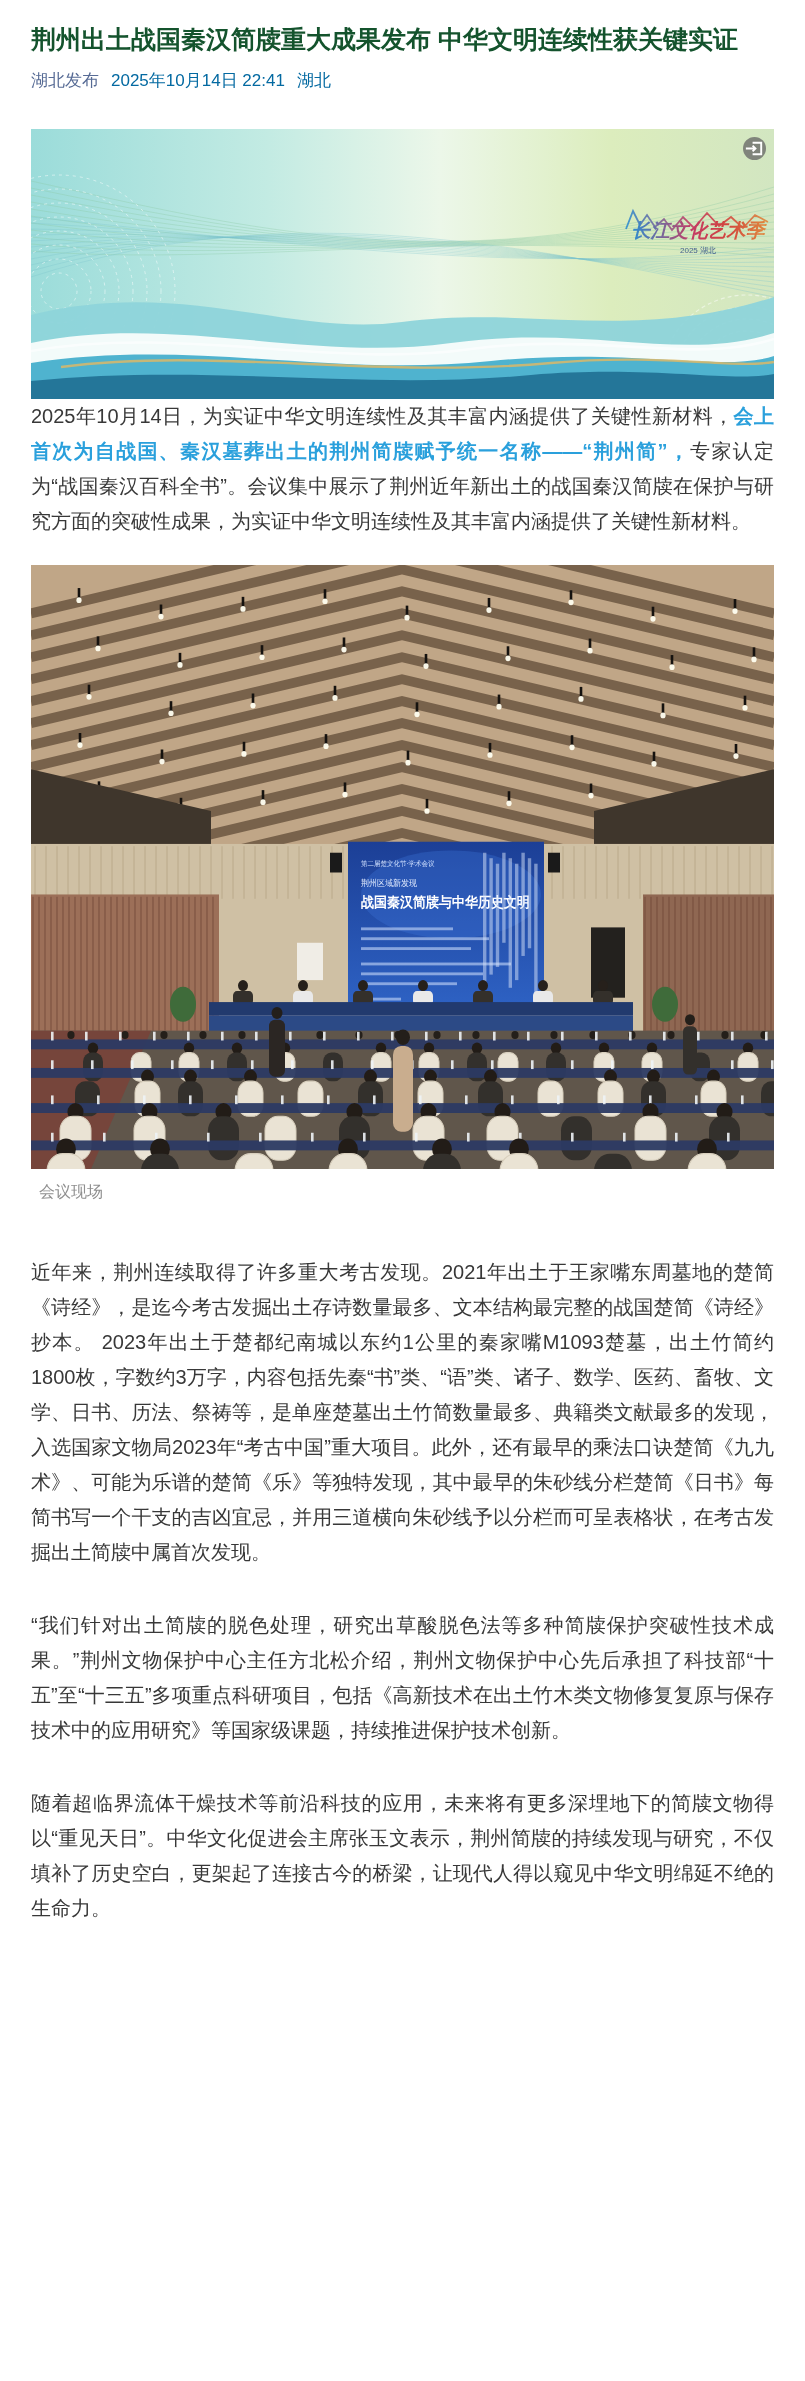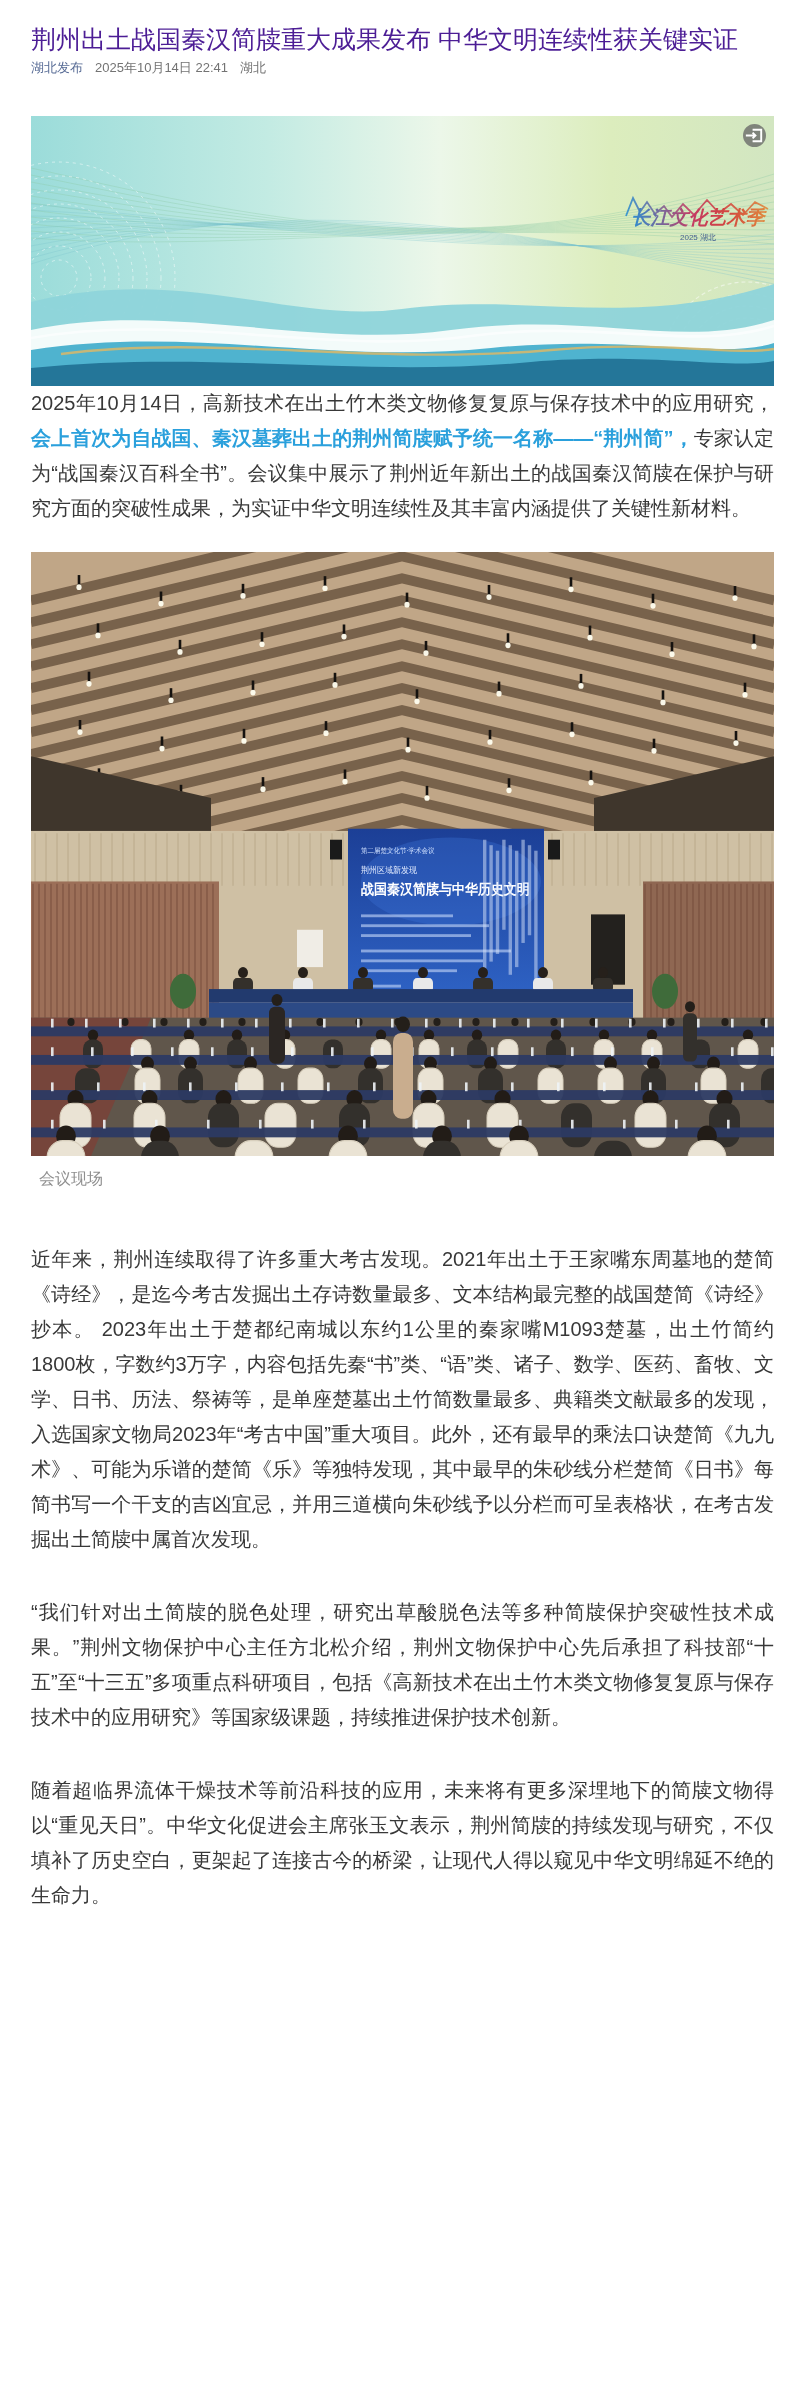--- a/index.html
+++ b/index.html
@@ -1,21 +1,21 @@
 <!DOCTYPE html>
 <html><head>
 <meta charset="utf-8">
 <style>
   html,body{margin:0;padding:0;background:#ffffff;}
   body{width:805px;font-family:"Liberation Sans","DejaVu Sans",sans-serif;color:#333;}
   .content{padding:22px 31px 15px;}
-  .title{font-size:25px;line-height:34px;font-weight:400;color:#4c1d95;margin:0;}
-  .meta{margin-top:1px;font-size:13px;line-height:22px;display:flex;align-items:center;}
+  .title{font-size:25px;line-height:34px;font-weight:700;color:#14532d;margin:0;}
+  .meta{margin-top:14px;font-size:17px;line-height:22px;display:flex;align-items:center;}
   .meta .source{color:#576b95;margin-right:12px;cursor:pointer;}
-  .meta .dim{color:#737373;margin-right:12px;}
+  .meta .dim{color:#0369a1;margin-right:12px;}
   .banner{position:relative;margin-top:37px;height:270px;overflow:hidden;background:#eab308;}
   .banner svg{display:block;width:100%;height:100%;}
   .expand-btn{position:absolute;top:8px;right:8px;width:23px;height:23px;border-radius:50%;
     background:rgba(104,104,104,.78);display:flex;align-items:center;justify-content:center;cursor:pointer;}
   p.body{font-size:20px;line-height:35px;text-align:justify;color:#383838;margin:0 0 38px;}
   p.lead{margin-bottom:26px;}
   .hl{color:#2aa0dc;font-weight:700;}
   .photo{margin:0;height:604px;overflow:hidden;background:#baa183;}
   .photo svg{display:block;width:100%;height:100%;}
   .caption{margin-top:12px;margin-bottom:52px;font-size:16px;line-height:22px;color:#8f8f8f;margin-left:8px;}
@@ -111,21 +111,21 @@
     </svg>
     <div class="expand-btn">
       <svg width="14" height="14" viewBox="0 0 24 24">
         <path d="M10 6 H19 V18 H10" stroke="#ffffff" stroke-width="2" fill="none"></path>
         <path d="M3 12 H13 M10 9 l3 3 -3 3" stroke="#ffffff" stroke-width="2" fill="none"></path>
       </svg>
     </div>
   </div>
 
   <p class="body lead">
-    <span>2025年10月14日，高新技术在出土竹木类文物修复复原与保存技术中的应用研究，</span><span class="hl">会上首次为自战国、秦汉墓葬出土的荆州简牍赋予统一名称——“荆州简”，</span><span>专家认定为“战国秦汉百科全书”。会议集中展示了荆州近年新出土的战国秦汉简牍在保护与研究方面的突破性成果，为实证中华文明连续性及其丰富内涵提供了关键性新材料。</span>
+    <span>2025年10月14日，为实证中华文明连续性及其丰富内涵提供了关键性新材料，</span><span class="hl">会上首次为自战国、秦汉墓葬出土的荆州简牍赋予统一名称——“荆州简”，</span><span>专家认定为“战国秦汉百科全书”。会议集中展示了荆州近年新出土的战国秦汉简牍在保护与研究方面的突破性成果，为实证中华文明连续性及其丰富内涵提供了关键性新材料。</span>
   </p>
 
   <figure class="photo">
     <svg viewBox="0 0 743 550" preserveAspectRatio="none">
       <defs>
         <linearGradient id="screenGrad" x1="0" y1="0" x2="0" y2="1">
           <stop offset="0" stop-color="#1c3f96"></stop>
             <stop offset="1" stop-color="#2e62c4"></stop>
         </linearGradient>
       </defs>

